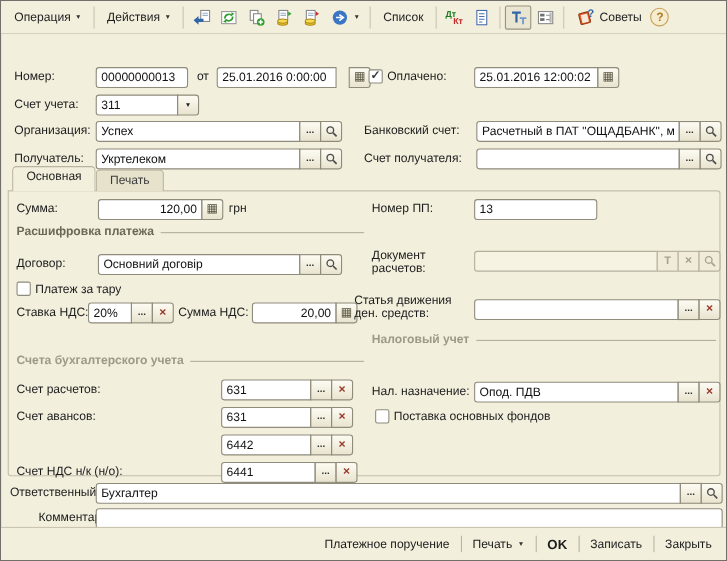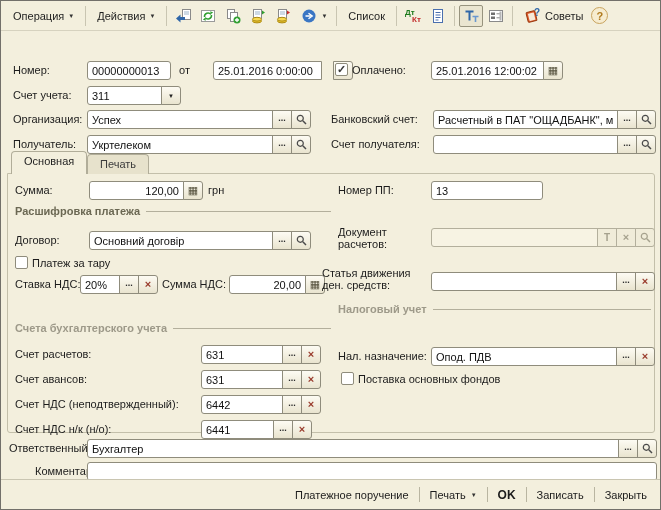--- a/index.html
+++ b/index.html
@@ -224,21 +224,21 @@
     </div>
   </div>
 
   <div class="form">
 
     <span class="lbl" style="left:12px;top:10px;">Номер:</span>
     <div class="group" style="left:86px;top:7px;width:84px;">
       <input class="ti only" value="00000000013" style="">
     </div>
     <span class="lbl" style="left:178px;top:10px;">от</span>
-    <div class="group" style="left:212px;top:7px;width:140px;gap:12px;">
+    <div class="group" style="left:196px;top:7px;width:140px;gap:12px;">
       <input class="ti" value="25.01.2016 0:00:00" style="">
       <button class="mini last">
           <span class="grid">▦</span>
         </button>
     </div>
     <span class="cb" style="left:334px;top:9px;"><span>✓</span></span>
     <span class="lbl" style="left:351px;top:10px;">Оплачено:</span>
     <div class="group" style="left:430px;top:7px;width:132px;">
       <input class="ti" value="25.01.2016 12:00:02" style="">
       <button class="mini last">
@@ -428,33 +428,32 @@
       <button class="mini">
           <span class="dots">...</span>
         </button>
       <button class="mini last">
           <span class="clr">×</span>
         </button>
     </div>
     <span class="cb" style="left:340px;top:318px;"></span>
     <span class="lbl" style="left:357px;top:319px;">Поставка основных фондов</span>
 
-    <span class="lbl" style="left:14px;top:344px;">Счет НДС (неподтвержденный):</span>
     <div class="group" style="left:200px;top:341px;width:120px;">
       <input class="ti" value="6442" style="">
       <button class="mini">
           <span class="dots">...</span>
         </button>
       <button class="mini last">
           <span class="clr">×</span>
         </button>
     </div>
 
     <span class="lbl" style="left:14px;top:369px;">Счет НДС н/к (н/о):</span>
-    <div class="group" style="left:200px;top:366px;width:111px;">
+    <div class="group" style="left:200px;top:366px;width:124px;">
       <input class="ti" value="6441" style="">
       <button class="mini">
           <span class="dots">...</span>
         </button>
       <button class="mini last">
           <span class="clr">×</span>
         </button>
     </div>
 
     <span class="lbl" style="left:8px;top:388px;">Ответственный:</span>

